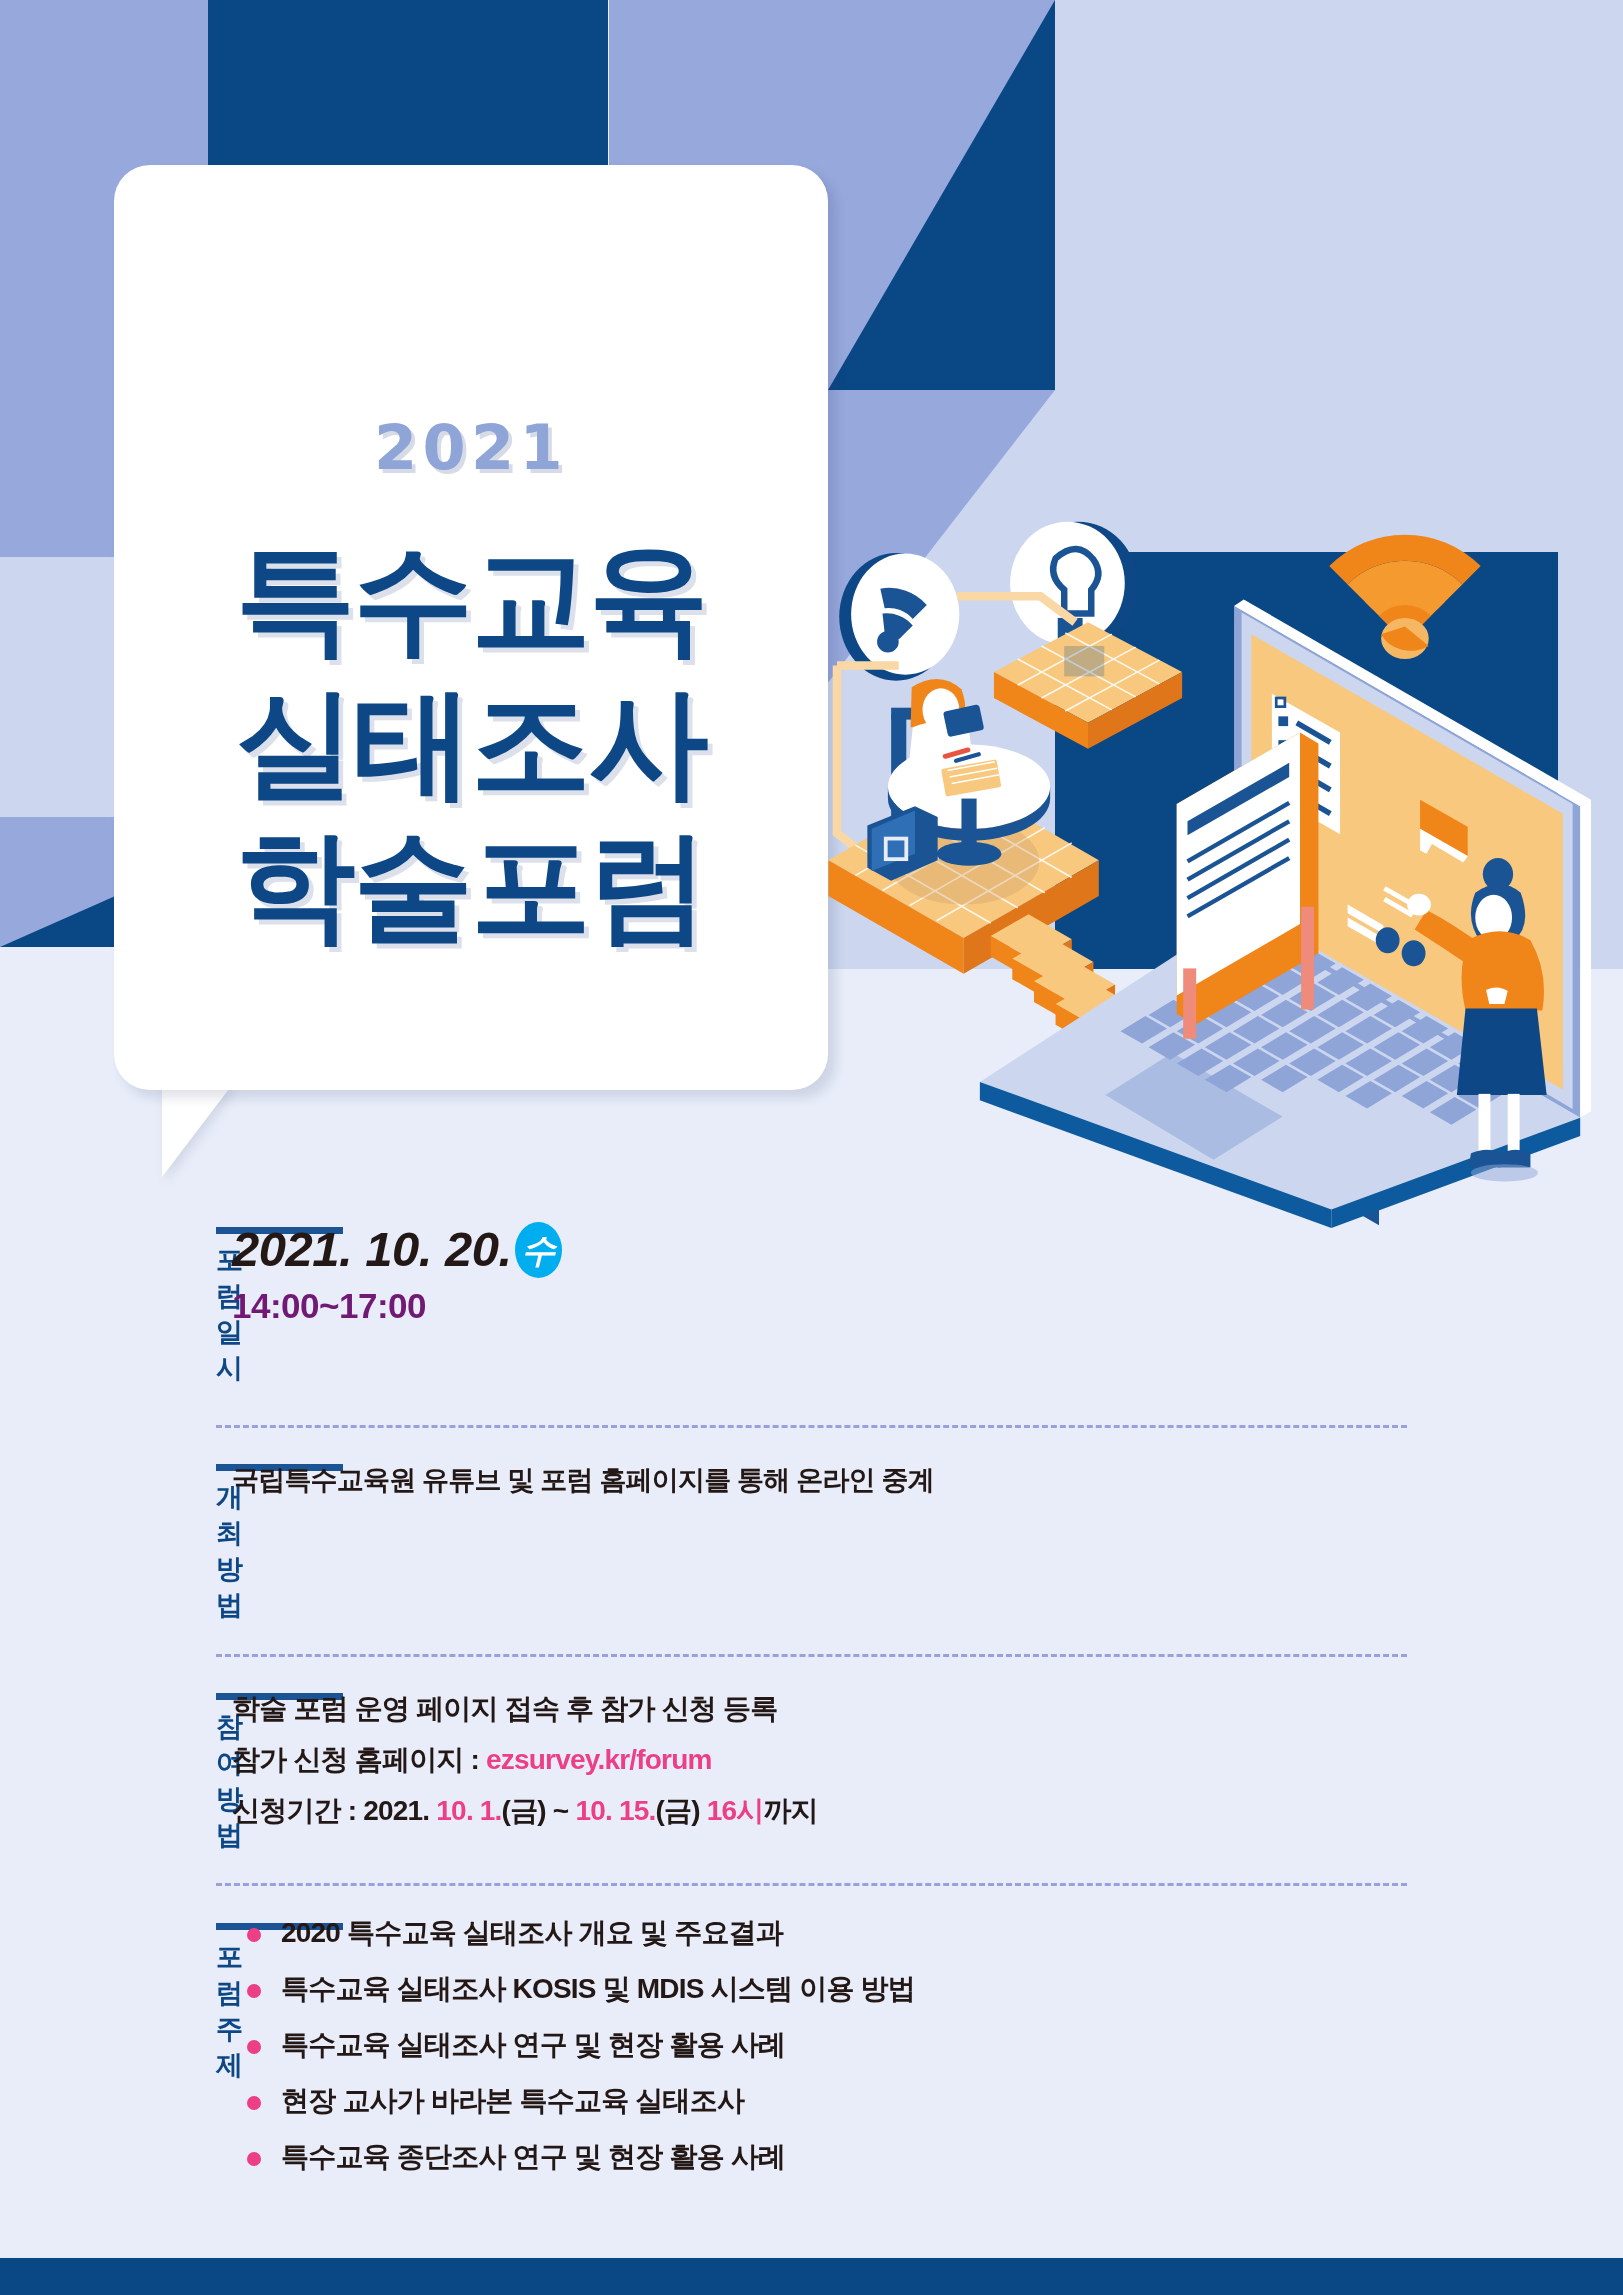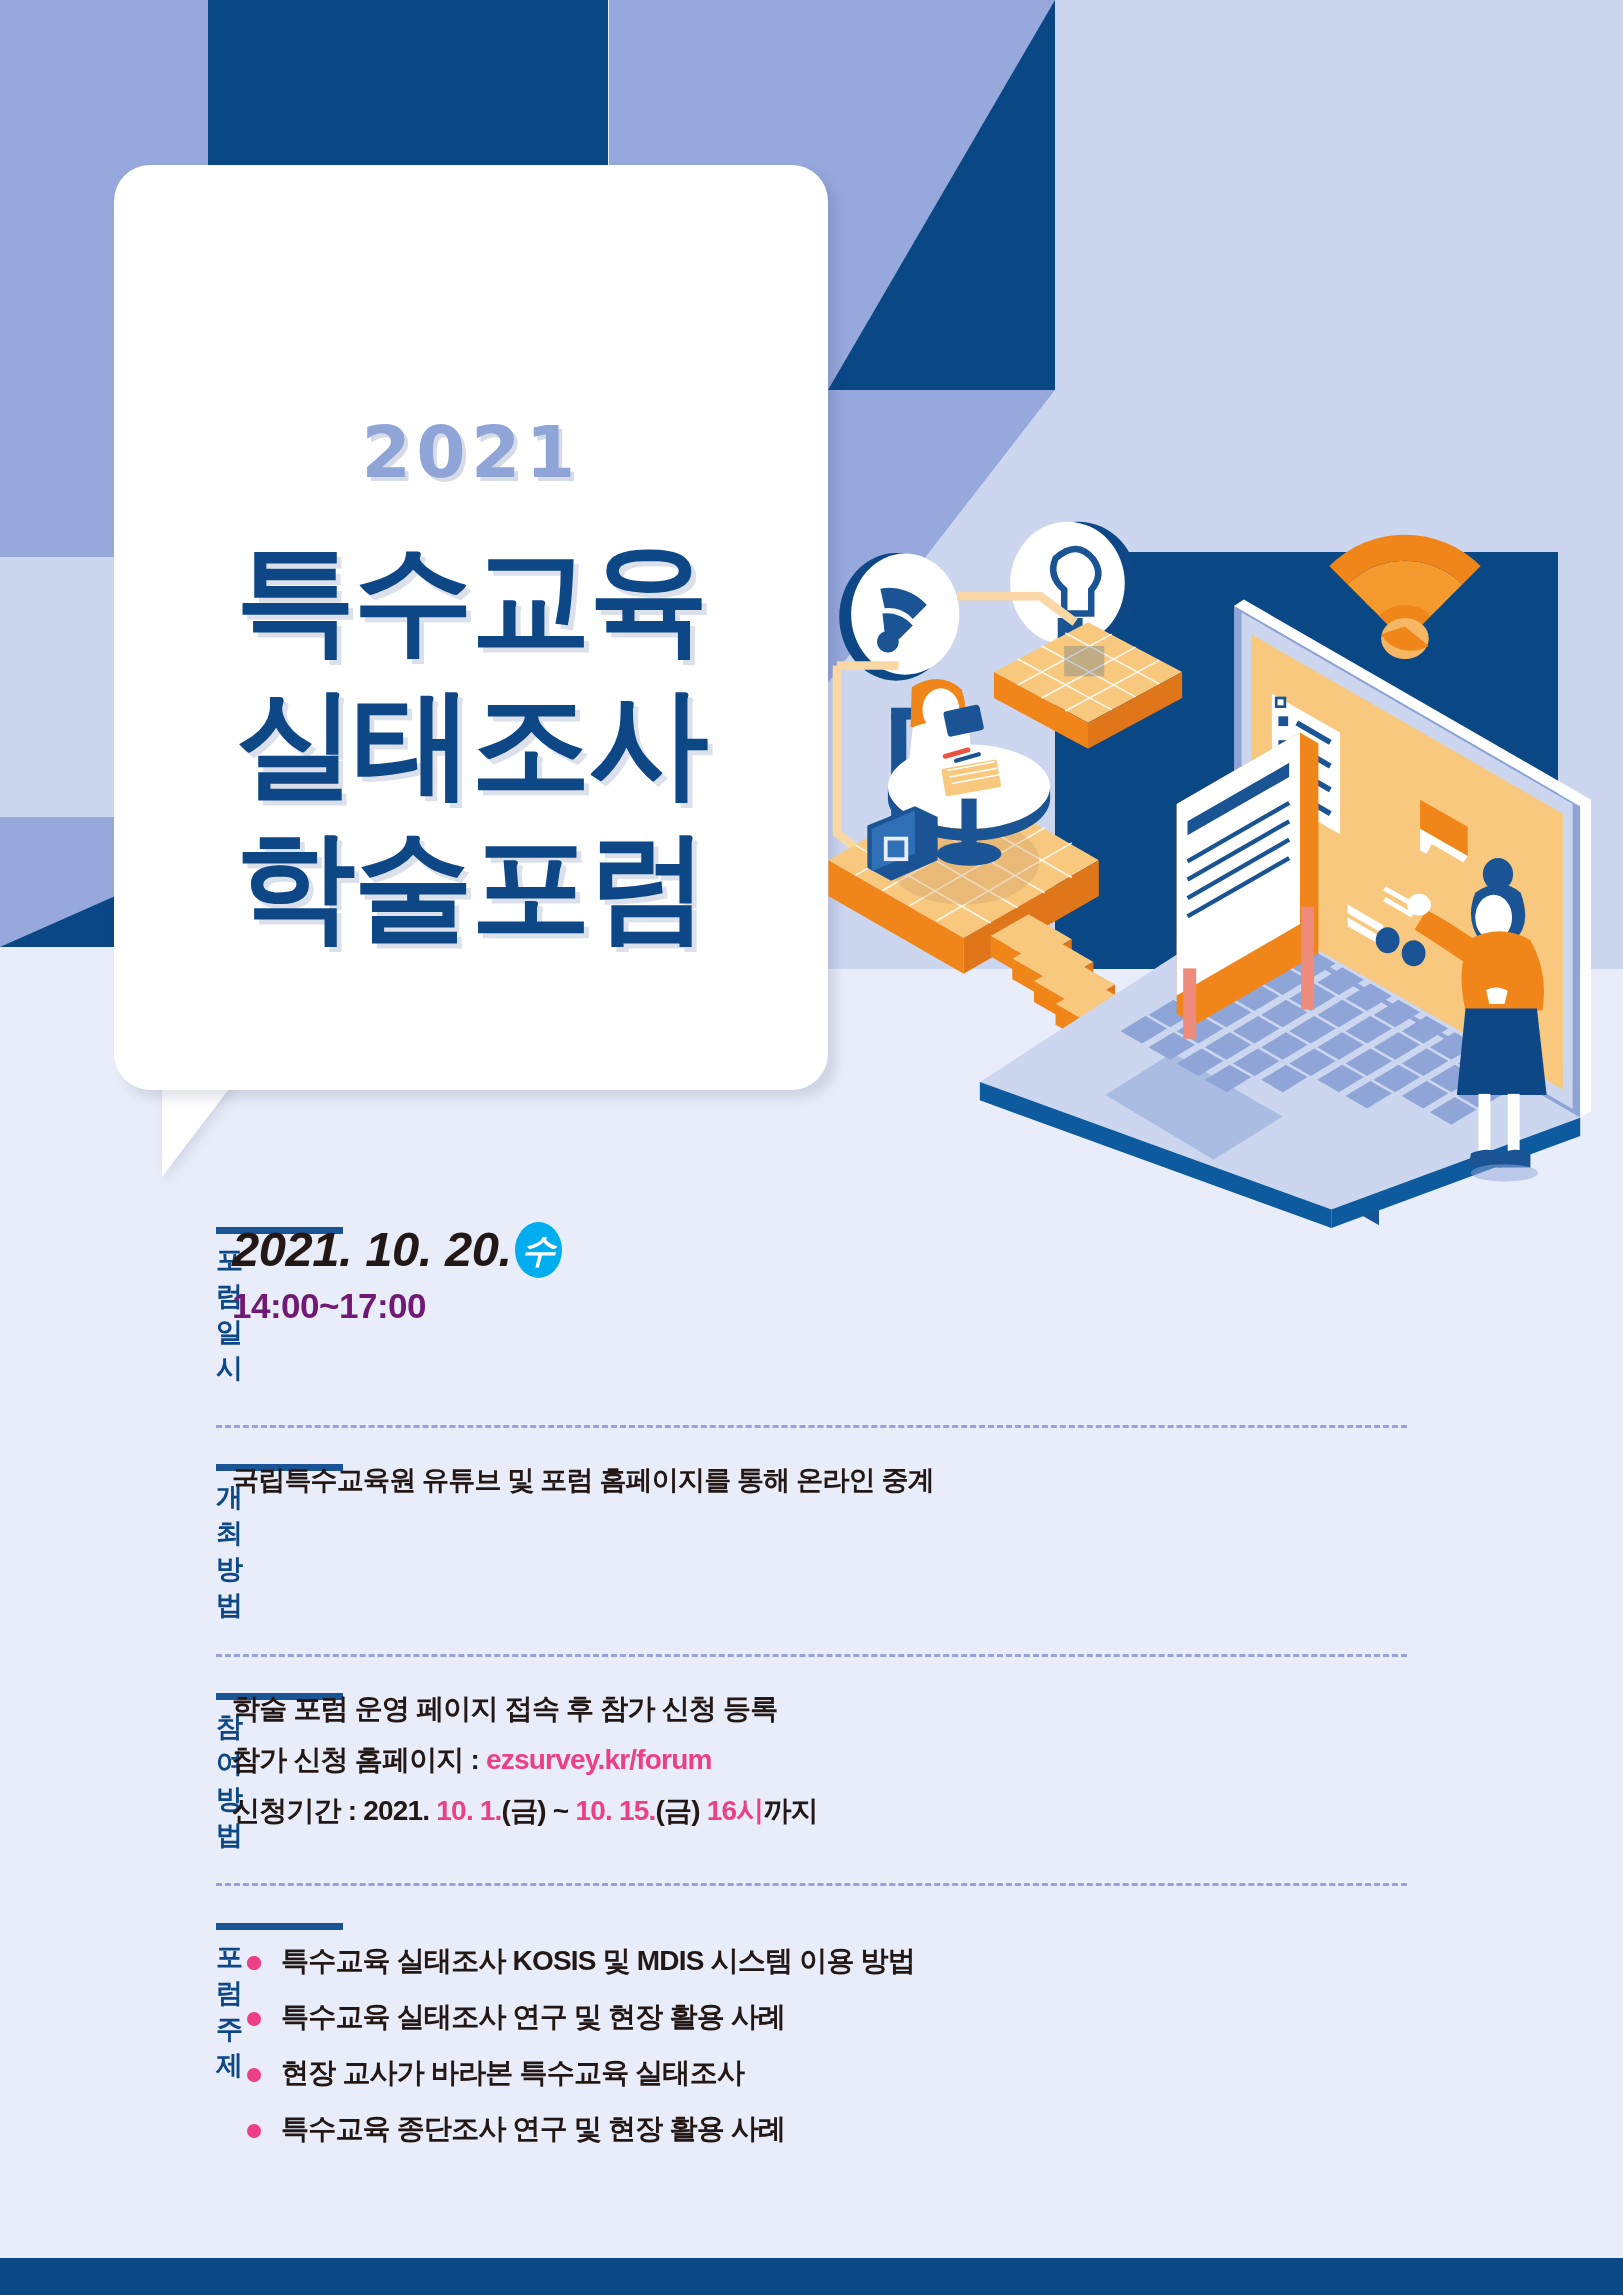--- a/index.html
+++ b/index.html
@@ -29,21 +29,21 @@
     position:absolute;left:162px;top:1085px;width:0;height:0;
     border-left:0 solid transparent;
     border-top:92px solid #ffffff;
     border-right:70px solid transparent;
     filter:drop-shadow(4.3px 4.3px 5.4px rgba(40,50,90,.12));
   }
 
   
   #year{
     position:absolute;left:0;top:246px;width:714px;text-align:center;
-    font-size:71px;font-weight:bold;color:#8fa5d8;letter-spacing:5.4px;
+    font-size:62px;font-weight:bold;color:#8fa5d8;letter-spacing:5.4px;
     text-shadow:3.8px 4.3px 0 rgba(120,135,175,.30);
     font-family:"DejaVu Sans",sans-serif;
   }
   .tline{
     position:absolute;left:0;width:714px;text-align:center;
     font-size:120px;font-weight:bold;color:#0d4786;
     letter-spacing:-2.2px;line-height:1;
     text-shadow:4.9px 5.4px 0 rgba(120,135,175,.26);
   }
   #tline1{top:373px;}
@@ -435,21 +435,21 @@
 
     <div class="dline" style="margin-top:30px;"></div>
 
     <div class="row" style="margin-top:18.4px;">
       <div class="lbl">
         <span class="bar"></span>
         <span>포럼 주제</span>
       </div>
       <div class="body" style="padding-left:31px;">
         <ul class="topics">
-          <li><span class="dot"></span></li>
+          <li><span class="dot"></span><span>2020 특수교육 실태조사 개요 및 주요결과</span></li>
           <li><span class="dot"></span><span>특수교육 실태조사 KOSIS 및 MDIS 시스템 이용 방법</span></li>
           <li><span class="dot"></span><span>특수교육 실태조사 연구 및 현장 활용 사례</span></li>
           <li><span class="dot"></span><span>현장 교사가 바라본 특수교육 실태조사</span></li>
           <li><span class="dot"></span><span>특수교육 종단조사 연구 및 현장 활용 사례</span></li>
         </ul>
       </div>
     </div>
 
   </div>
 

